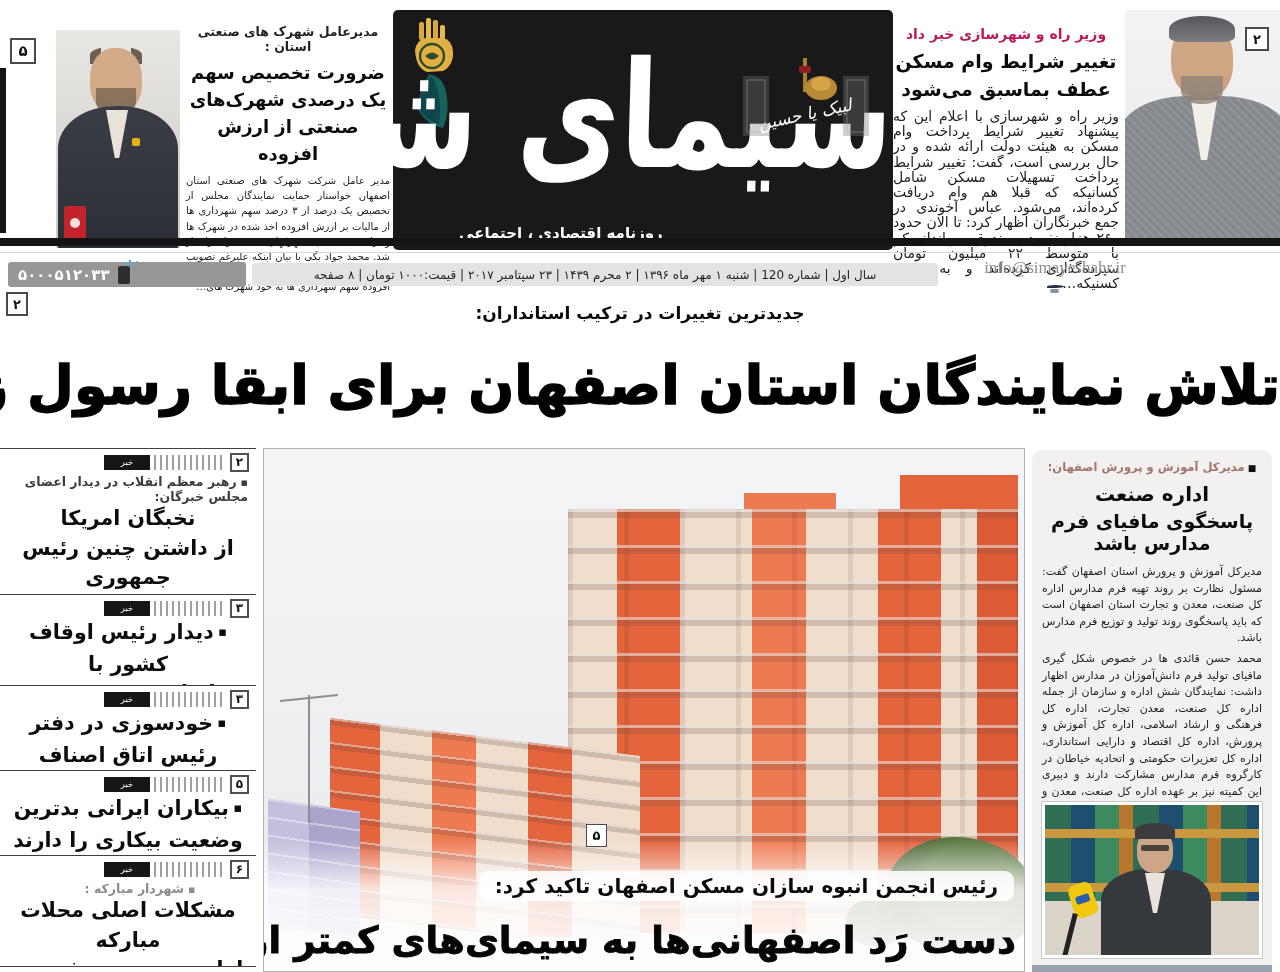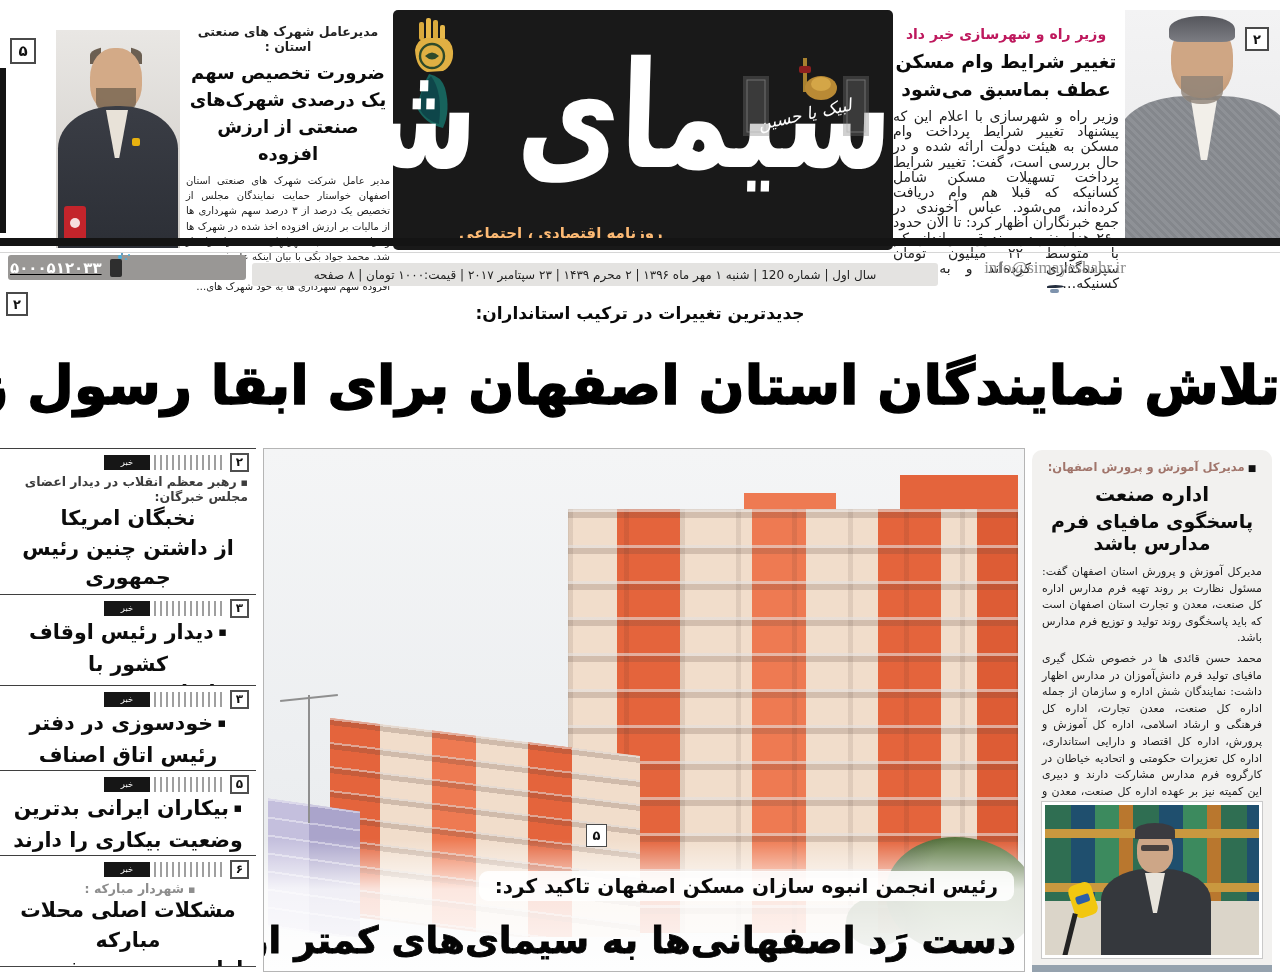--- a/index.html
+++ b/index.html
@@ -23,42 +23,42 @@
   .tl .photo .micflag{position:absolute;left:8px;top:176px;width:22px;height:36px;background:#c3242b;border-radius:3px;}
   .tl .photo .micflag:after{content:"";position:absolute;left:6px;top:12px;width:10px;height:10px;border-radius:50%;background:#fff;opacity:.85;}
   .tl .txt{position:absolute;left:186px;top:14px;width:204px;}
   .tl .kick{font-size:12.5px;font-weight:bold;color:#222;text-align:center;}
   .tl .head1{font-size:18px;font-weight:bold;color:#0b0b0b;text-align:center;line-height:27px;margin-top:5px;}
   .tl .body{font-size:10px;color:#212121;text-align:justify;line-height:15.2px;margin-top:6px;}
 
   
   .mast{position:absolute;left:393px;top:10px;width:500px;height:240px;background:#191919;border-radius:5px;overflow:hidden;}
   .mast .logo{position:absolute;left:0;right:0;top:-14px;height:240px;line-height:240px;text-align:center;color:#fff;font-weight:bold;font-size:112px;transform:scaleY(1.32) skewX(-2deg);letter-spacing:-2px;white-space:nowrap;}
-  .mast .subtitle{position:absolute;left:66px;bottom:8px;color:#fdba74;font-size:15px;font-weight:bold;letter-spacing:.5px;}
+  .mast .subtitle{position:absolute;left:66px;bottom:8px;color:#ffffff;font-size:15px;font-weight:bold;letter-spacing:.5px;}
   .hand{position:absolute;left:14px;top:6px;width:50px;height:130px;}
   .shrine{position:absolute;right:22px;top:48px;width:130px;height:96px;}
 
   
   .tr{position:absolute;left:893px;top:10px;width:387px;height:238px;}
   .tr .photo{position:absolute;left:232px;top:0px;width:155px;height:232px;background:linear-gradient(180deg,#f3f3f4,#e9e9ea);overflow:hidden;}
   .tr .photo .head{position:absolute;left:46px;top:12px;width:62px;height:76px;background:radial-gradient(circle at 50% 42%,#cfa684 0 58%,#bd9572 100%);border-radius:44% 44% 42% 46%;}
   .tr .photo .hair{position:absolute;left:44px;top:6px;width:66px;height:26px;background:linear-gradient(180deg,#55565c,#7c7d83);border-radius:50% 50% 20% 20%;}
   .tr .photo .beard{position:absolute;left:56px;top:66px;width:42px;height:28px;background:#8d8277;border-radius:0 0 46% 46%;opacity:.8;}
   .tr .photo .suit{position:absolute;left:-6px;top:86px;width:170px;height:150px;background:repeating-linear-gradient(45deg,#8e9196 0 3px,#84878c 3px 6px);border-radius:40% 40% 0 0/26% 26% 0 0;}
   .tr .photo .shirt{position:absolute;left:66px;top:90px;width:26px;height:60px;background:#f2efe9;clip-path:polygon(50% 0,100% 0,62% 100%,38% 100%,0 0);}
   .tr .txt{position:absolute;left:0;top:16px;width:226px;}
   .tr .kick{font-size:14px;font-weight:bold;color:#be185d;text-align:center;}
   .tr .head1{font-size:19px;font-weight:bold;color:#0b0b0b;text-align:center;line-height:28px;margin-top:5px;}
   .tr .body{font-size:14px;color:#212121;text-align:justify;line-height:15.2px;margin-top:6px;}
 
   .blackrule{position:absolute;left:0;top:238px;width:1280px;height:8px;background:#141414;}
   .hairline{position:absolute;left:0;top:252px;width:1280px;height:1px;background:#d6d6d6;}
 
   
-  .sms{position:absolute;left:8px;top:255px;width:238px;height:25px;background:#999795;border-radius:3px;display:flex;flex-direction:row;align-items:center;direction:ltr;padding-left:2px;gap:8px;text-decoration:underline;}
+  .sms{position:absolute;left:8px;top:262px;width:238px;height:25px;background:#999795;border-radius:3px;display:flex;flex-direction:row;align-items:center;direction:ltr;padding-left:10px;gap:8px;}
   .sms .num{color:#fff;font-weight:bold;font-size:15px;letter-spacing:2px;}
   .phoneicon{position:relative;width:12px;height:18px;background:#2e2e2e;border-radius:2px;}
   .phoneicon:after{content:"";position:absolute;left:8px;top:-4px;width:4px;height:4px;border-radius:50%;background:#45b2e2;box-shadow:6px 2px 0 -1px #45b2e2,2px -3px 0 -1px #2e7fae,9px -2px 0 -1px #45b2e2;}
   .issue{position:absolute;left:252px;top:263px;width:686px;height:23px;background:#e4e3e1;border-radius:3px;display:flex;align-items:center;justify-content:center;font-size:12px;color:#1f1f1f;}
   .email{position:absolute;left:950px;top:258px;width:210px;height:30px;display:flex;flex-direction:column;align-items:center;justify-content:flex-start;direction:ltr;gap:7px;}
   .email .addr{font-family:"Liberation Serif",serif;font-size:17px;color:#8f8f8f;}
   .mailicon{width:17px;height:15px;background:#242e3e;border-radius:50% 50% 50% 10%;position:relative;}
   .mailicon:after{content:"";position:absolute;left:3px;top:4px;width:9px;height:4px;background:#7e93ad;border-radius:2px;}
 
   

